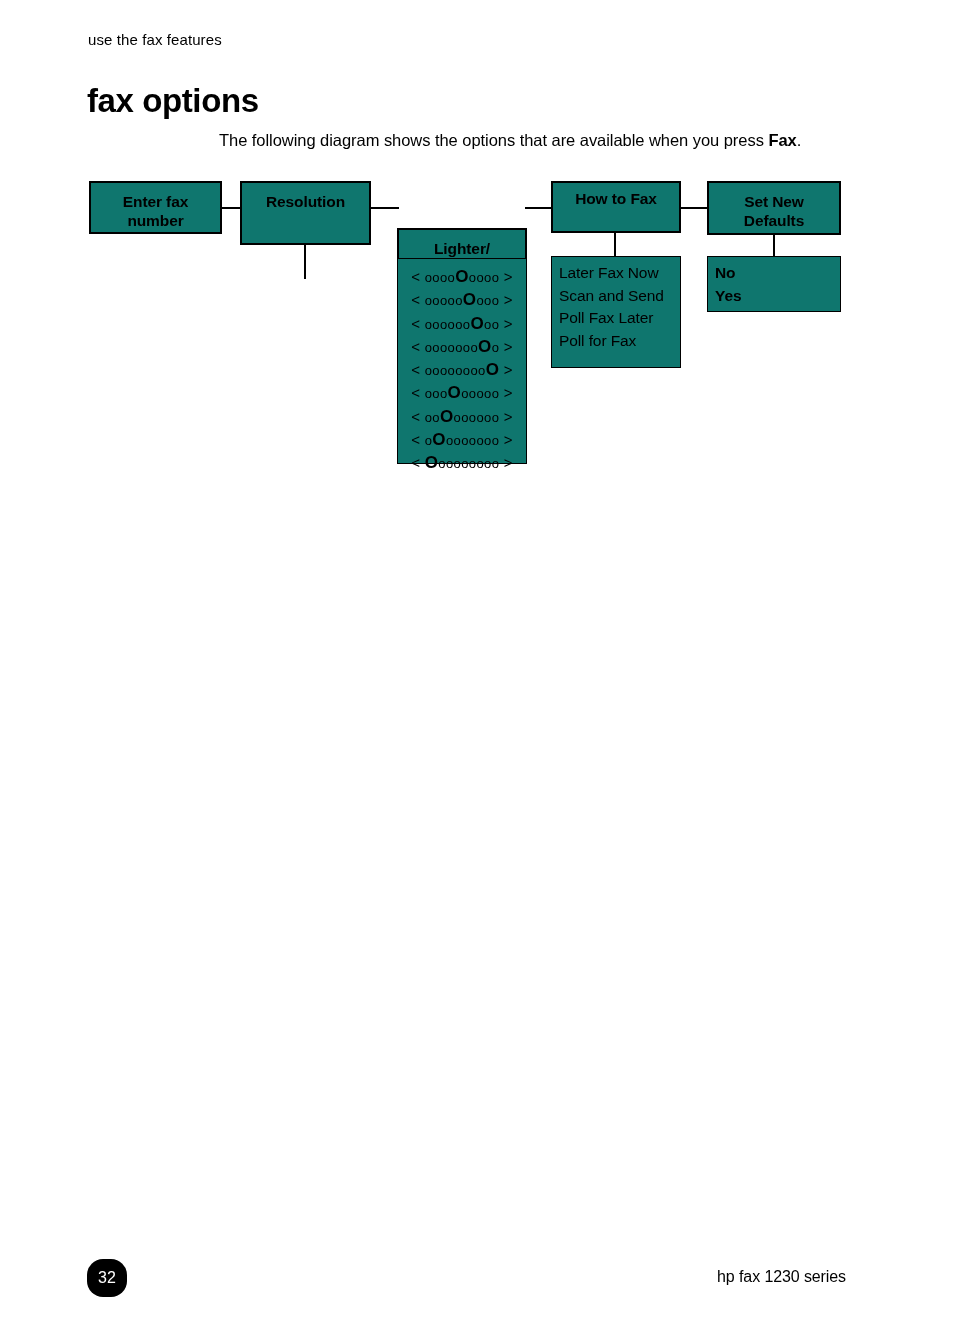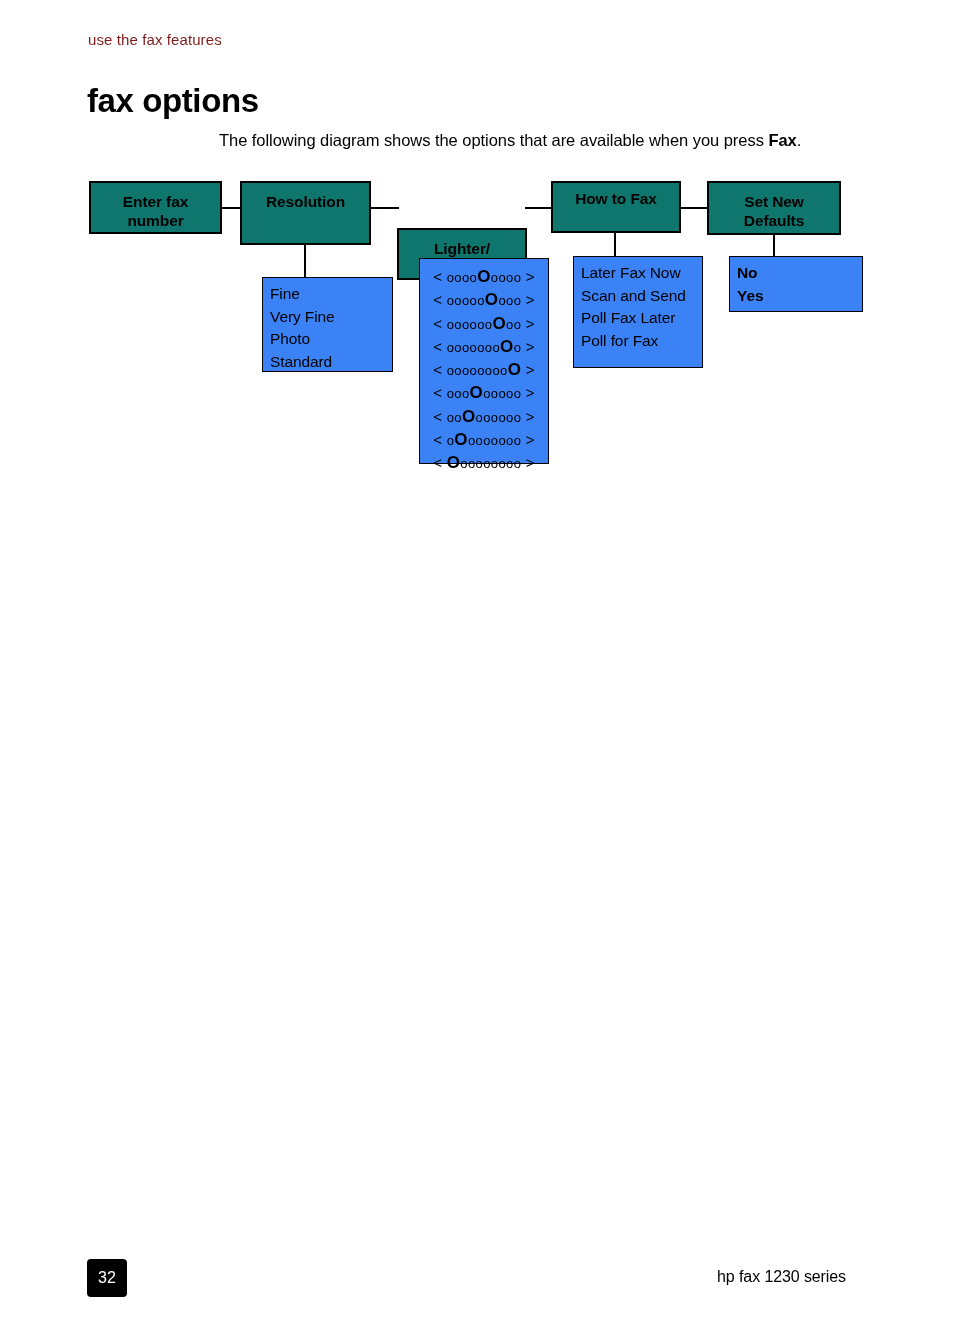--- a/index.html
+++ b/index.html
@@ -16,21 +16,21 @@
     overflow: hidden;
   }
 
   
   .running-head {
     position: absolute;
     left: 88px;
     top: 31px;
     font-size: 15px;
     letter-spacing: 0.1px;
-    color: #7f1d1d;
+    color: #000000;
   }
   .page-title {
     position: absolute;
     left: 87px;
     top: 60px;
     font-size: 33px;
     font-weight: bold;
     letter-spacing: -0.4px;
   }
   .intro-para {
@@ -60,27 +60,26 @@
     font-weight: bold;
     font-size: 15.5px;
     line-height: 19px;
     letter-spacing: -0.1px;
     padding-top: 9px;
   }
   .listbox {
     position: absolute;
     box-sizing: border-box;
     border: 1.5px solid #000;
-    background: #3b82f6;
+    background: #0f766e;
     text-align: left;
     font-size: 15.5px;
     line-height: 22.5px;
     padding: 5px 0 0 7px;
     letter-spacing: -0.1px;
-    margin-left: 22px;
   }
   .listbox .row { white-space: nowrap; }
 
   
   .slider-box { padding: 7px 0 0 0; }
   .slider-row {
     display: block;
     text-align: center;
     font-size: 15px;
     line-height: 22.3px;
@@ -107,21 +106,21 @@
   .conn-v { width: 2px; }
 
   
   .page-badge {
     position: absolute;
     left: 87px;
     top: 1259px;
     width: 40px;
     height: 38px;
     background: #000000;
-    border-radius: 4px;
+    border-radius: 16px;
     color: #ffffff;
     font-size: 16px;
     display: flex;
     align-items: center;
     justify-content: center;
   }
   .footer-right {
     position: absolute;
     right: 108px;
     top: 1268px;
@@ -164,26 +163,20 @@
 
   <div class="node" style="left:551px; top:181px; width:130px; height:52px; padding-top:6px;">
     <span style="white-space:pre-line;">How to Fax</span>
   </div>
 
   <div class="node" style="left:707px; top:181px; width:134px; height:54px;">
     <span style="white-space:pre-line;">Set New
 Defaults</span>
   </div>
 
-  <div class="listbox" id="resolution-list" style="left:240px; top:277px; width:131px; height:95px;">
-      <div class="row">Fine</div>
-      <div class="row">Very Fine</div>
-      <div class="row">Photo</div>
-      <div class="row">Standard</div>
-    </div>
 
   <div class="listbox slider-box" id="slider-list" style="left:397px; top:258px; width:130px; height:206px;">
       <div class="slider-row"><span class="arrow">&lt; </span><span class="dot">oooo</span><span class="cursor">O</span><span class="dot">oooo</span><span class="arrow"> &gt;</span></div>
       <div class="slider-row"><span class="arrow">&lt; </span><span class="dot">ooooo</span><span class="cursor">O</span><span class="dot">ooo</span><span class="arrow"> &gt;</span></div>
       <div class="slider-row"><span class="arrow">&lt; </span><span class="dot">oooooo</span><span class="cursor">O</span><span class="dot">oo</span><span class="arrow"> &gt;</span></div>
       <div class="slider-row"><span class="arrow">&lt; </span><span class="dot">ooooooo</span><span class="cursor">O</span><span class="dot">o</span><span class="arrow"> &gt;</span></div>
       <div class="slider-row"><span class="arrow">&lt; </span><span class="dot">oooooooo</span><span class="cursor">O</span><span class="arrow"> &gt;</span></div>
       <div class="slider-row"><span class="arrow">&lt; </span><span class="dot">ooo</span><span class="cursor">O</span><span class="dot">ooooo</span><span class="arrow"> &gt;</span></div>
       <div class="slider-row"><span class="arrow">&lt; </span><span class="dot">oo</span><span class="cursor">O</span><span class="dot">oooooo</span><span class="arrow"> &gt;</span></div>
       <div class="slider-row"><span class="arrow">&lt; </span><span class="dot">o</span><span class="cursor">O</span><span class="dot">ooooooo</span><span class="arrow"> &gt;</span></div>

